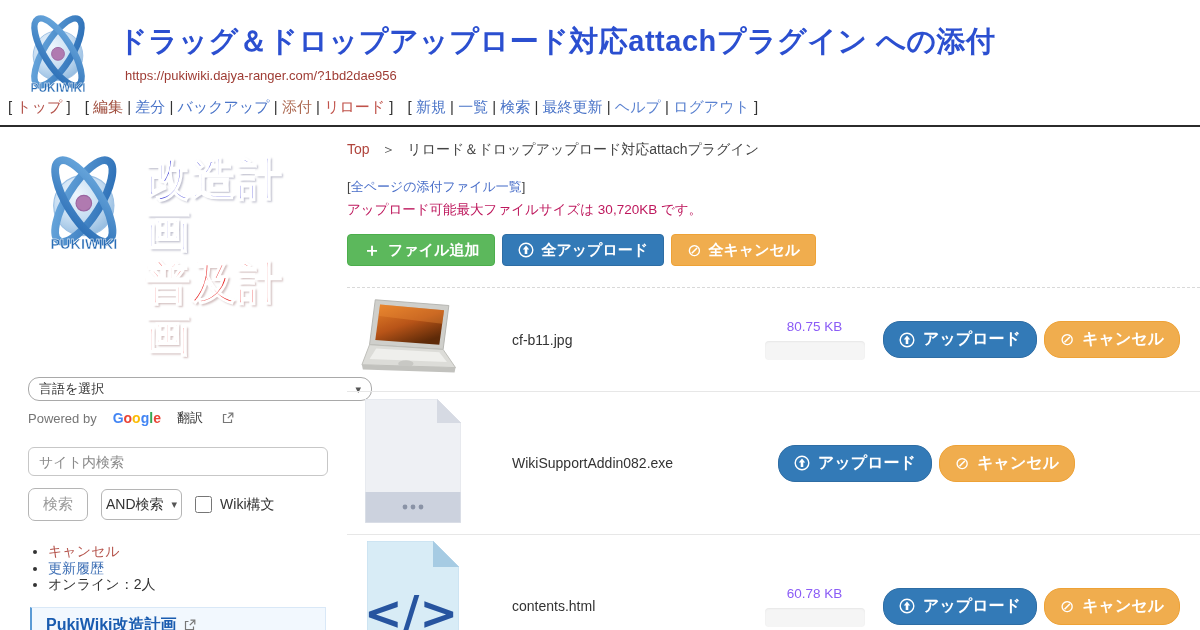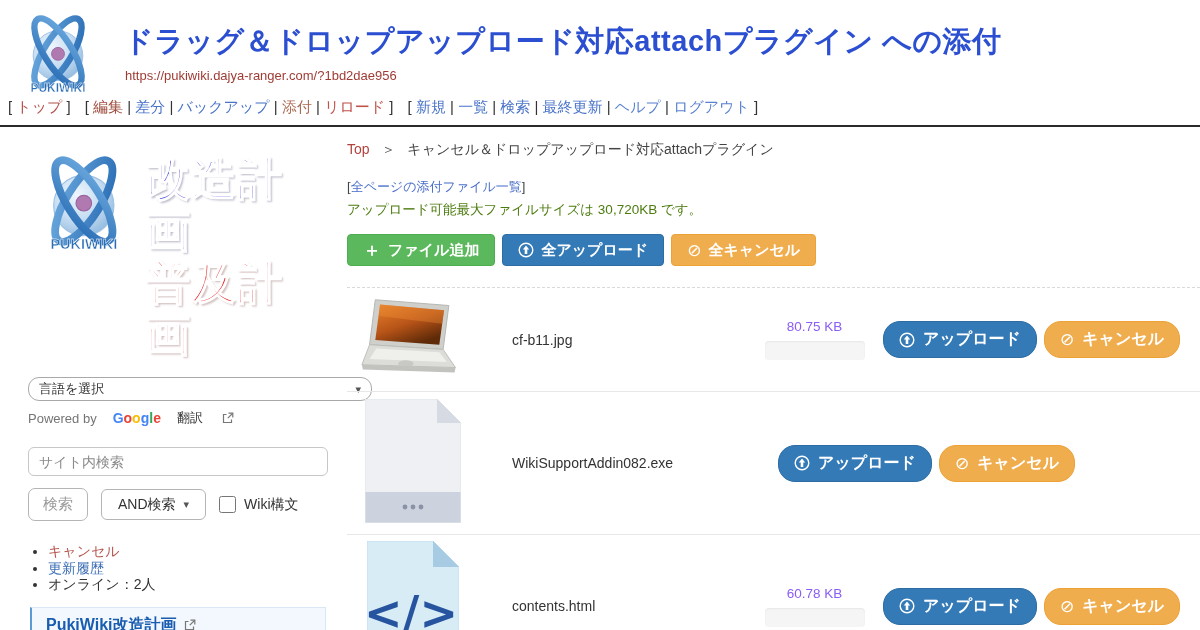--- a/index.html
+++ b/index.html
@@ -2,21 +2,21 @@
 <html><head>
 <meta charset="utf-8">
 <style>
   * { margin:0; padding:0; box-sizing:border-box; }
   html,body { width:1200px; height:630px; overflow:hidden; background:#fff;
     font-family:"Liberation Sans","DejaVu Sans",sans-serif; color:#333; }
 
   
   .header { position:relative; height:95px; }
   .header-logo { position:absolute; left:12px; top:6px; }
-  .page-title { position:absolute; left:124px; top:22px; font-size:29px; font-weight:bold; color:#2b4fd0; letter-spacing:0.5px; }
+  .page-title { position:absolute; left:118px; top:22px; font-size:29px; font-weight:bold; color:#2b4fd0; letter-spacing:0.5px; }
   .page-url { position:absolute; left:125px; top:68px; font-size:13px; color:#9e3b33; text-decoration:none; }
 
   
   .navbar { height:24px; padding-left:8px; font-size:15px; display:flex; align-items:center; }
   .nav-group { margin-right:14px; white-space:nowrap; }
   .nav-group::before { content:"[ "; color:#333; }
   .nav-group::after  { content:" ]"; color:#333; }
   .nav-item { cursor:pointer; }
   .nav-item + .nav-item::before { content:" | "; color:#333; }
   .top-divider { height:2px; background:#2b2b2b; margin-top:6px; }
@@ -36,21 +36,21 @@
 
   .powered { margin-top:8px; font-size:13px; color:#757575; display:flex; align-items:center; gap:16px; }
   .google-word span { font-weight:bold; font-size:14px; }
   .powered .translate { color:#333; }
 
   .site-search { margin-top:20px; width:300px; height:29px; border:1px solid #c7c7c7; border-radius:6px; padding:0 10px; font-size:14px; color:#333; }
   .site-search::placeholder { color:#8a8a8a; }
 
   .search-row { margin-top:12px; display:flex; align-items:center; gap:13px; }
   .search-btn { height:33px; padding:0 14px; background:#fff; border:1px solid #b5b5b5; border-radius:7px; font-size:15px; color:#9a9a9a; cursor:pointer; }
-  .mode-select { height:31px; border:1px solid #b5b5b5; border-radius:6px; display:flex; align-items:center; gap:8px; padding:0 16px; font-size:14px; color:#333; cursor:pointer; background:#fff; }
+  .mode-select { height:31px; border:1px solid #b5b5b5; border-radius:6px; display:flex; align-items:center; gap:8px; padding:0 4px; font-size:14px; color:#333; cursor:pointer; background:#fff; }
   .wiki-check { display:flex; align-items:center; gap:8px; font-size:14px; }
   .wiki-check input { width:17px; height:17px; accent-color:#fff; border:1px solid #bbb; }
 
   .side-list { margin-top:22px; padding-left:20px; font-size:14px; line-height:16.5px; color:#333; }
   .side-list li { margin-bottom:0; cursor:default; }
   .side-list .lnk { cursor:pointer; }
 
   .side-heading { margin-top:14px; margin-left:2px; width:296px; background:#f2f8fe; border:1px solid #d9e8f7; border-left:2px solid #5b9bd5; padding:7px 10px 8px 14px; }
   .side-heading .txt { font-size:16px; font-weight:bold; color:#1a5cb0; cursor:pointer; }
 
@@ -58,21 +58,21 @@
 
   
   .main { flex:1; padding:14px 0 0 2px; }
   .breadcrumb { font-size:14px; color:#444; }
   .breadcrumb .home { color:#b0443c; cursor:pointer; }
   .breadcrumb .sep { margin:0 8px; color:#555; }
 
   .attach-line { margin-top:19px; font-size:13px; }
   .attach-line .bracket { color:#444; }
   .attach-line .lnk { color:#4a6fc9; cursor:pointer;text-align:right; }
-  .maxsize-line { margin-top:5px; font-size:13.5px; color:#4d7c0f; }
+  .maxsize-line { margin-top:5px; font-size:13.5px; color:#be185d; }
 
   .toolbar { margin-top:15px; display:flex; gap:7px; }
   .tb-btn { height:32px; border:none; border-radius:4px; color:#fff; font-size:15px; font-weight:bold;
     display:flex; align-items:center; gap:7px; padding:0 15px; cursor:pointer; font-family:inherit; }
   .tb-add { background:#5cb85c; border:1px solid #4cae4c; }
   .tb-upall { background:#337ab7; border:1px solid #2e6da4; }
   .tb-cancelall { background:#f0ad4e; border:1px solid #eea236; }
   .plus-glyph { font-size:18px; font-weight:bold; line-height:1; }
 
   .file-list { margin-top:21px; border-top:1px dashed #d9d9d9; }
@@ -193,21 +193,21 @@
       </svg>
     </div>
 
     
   </div>
 
   <div class="main">
     <div class="breadcrumb">
       <span class="home">Top</span>
       <span class="sep">＞</span>
-      <span>キャンセル＆ドロップアップロード対応attachプラグイン</span>
+      <span>リロード＆ドロップアップロード対応attachプラグイン</span>
     </div>
 
     <div class="attach-line">
       <span class="bracket">[</span><span class="lnk">全ページの添付ファイル一覧</span><span class="bracket">]</span>
     </div>
     <div class="maxsize-line">アップロード可能最大ファイルサイズは 30,720KB です。</div>
 
     <div class="toolbar">
       <button class="tb-btn tb-add">
         <span class="plus-glyph">＋</span>

